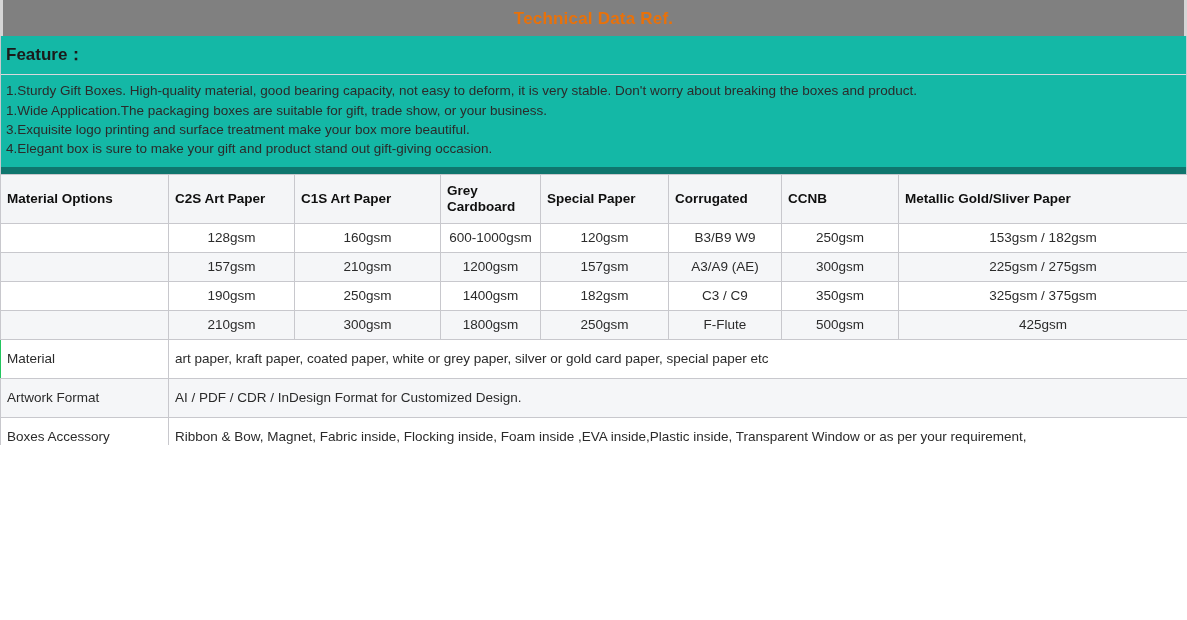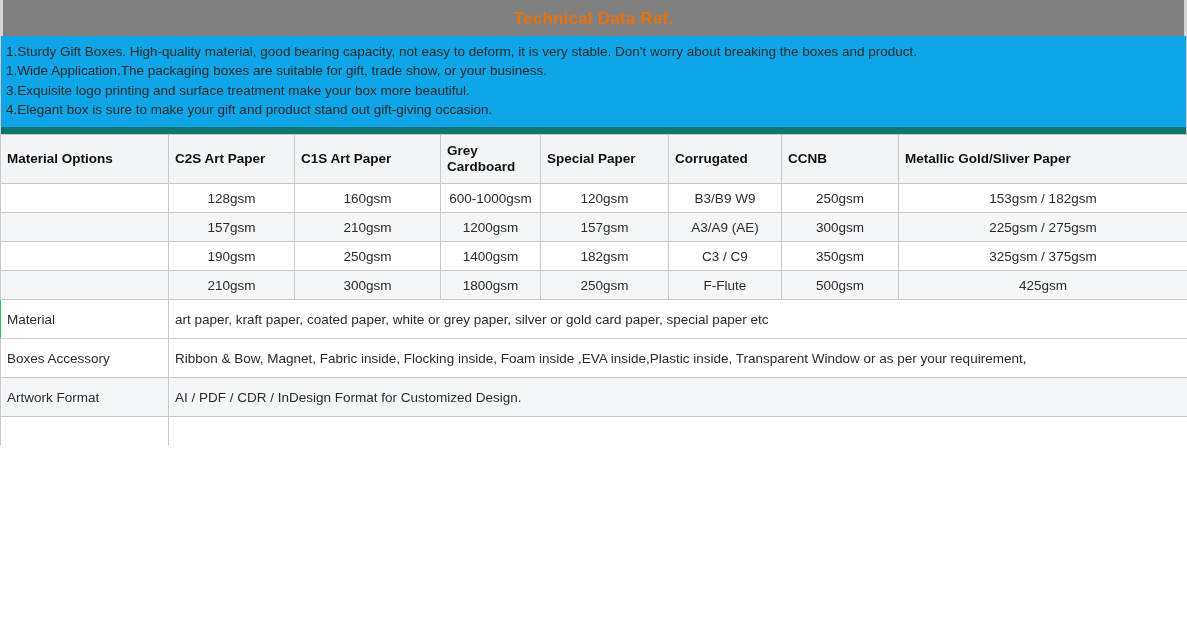--- a/index.html
+++ b/index.html
@@ -12,21 +12,21 @@
     font-family: "Liberation Sans", sans-serif;
     color: #1b1b1b;
     -webkit-font-smoothing: antialiased;
   }
 
   .page {
     width: 1187px;
     height: 445px;
     box-sizing: border-box;
     position: relative;
-    background: #0ea5e9;
+    background: #14b8a6;
     overflow: hidden;
   }
 
   
   .title-bar {
     height: 36px;
     background: #808080;
     border-left: 3px solid #d6d6d6;
     border-right: 3px solid #d6d6d6;
     display: flex;
@@ -115,20 +115,21 @@
 </head>
 <body>
 
 <div class="page">
 
   <div class="title-bar">
     <span class="title-text">Technical Data Ref.</span>
   </div>
 
   <div class="feature-section">
+    <div class="feature-heading">Feature：</div>
     <div class="feature-list">
       <div class="feature-line">1.Sturdy Gift Boxes. High-quality material, good bearing capacity, not easy to deform, it is very stable. Don't worry about breaking the boxes and product.</div>
       <div class="feature-line">1.Wide Application.The packaging boxes are suitable for gift, trade show, or your business.</div>
       <div class="feature-line">3.Exquisite logo printing and surface treatment make your box more beautiful.</div>
       <div class="feature-line">4.Elegant box is sure to make your gift and product stand out gift-giving occasion.</div>
     </div>
   </div>
 
   <table class="spec">
     <colgroup>
@@ -194,28 +195,28 @@
         <td>250gsm</td>
         <td>F-Flute</td>
         <td>500gsm</td>
         <td>425gsm</td>
       </tr>
 
       <tr class="tall plain accent">
         <td class="label-cell">Material</td>
         <td class="value-cell" colspan="7">art paper, kraft paper, coated paper, white or grey paper, silver or gold card paper, special paper etc</td>
       </tr>
+      <tr class="tall stripe">
+        <td class="label-cell">Artwork Format</td>
+        <td class="value-cell" colspan="7">AI / PDF / CDR / InDesign Format for Customized Design.</td>
+      </tr>
       <tr class="tall plain">
         <td class="label-cell">Boxes Accessory</td>
         <td class="value-cell" colspan="7">Ribbon &amp; Bow, Magnet, Fabric inside, Flocking inside, Foam inside ,EVA inside,Plastic inside, Transparent Window or as per your requirement,</td>
       </tr>
-      <tr class="tall stripe">
-        <td class="label-cell">Artwork Format</td>
-        <td class="value-cell" colspan="7">AI / PDF / CDR / InDesign Format for Customized Design.</td>
-      </tr>
       <tr class="xtall plain">
         <td class="label-cell">Surface Finishing</td>
         <td class="value-cell" colspan="7">Options: Glossy/ Matte Lamination, Vanishing, Aqueous Coating, Flocking, Gold / Silver hot stamping (foil),Debossed/Embossing,Texture, Glittering, Spot UV as Following Pictures and Videos.</td>
       </tr>
 
     </tbody>
   </table>
 
 </div>
 

